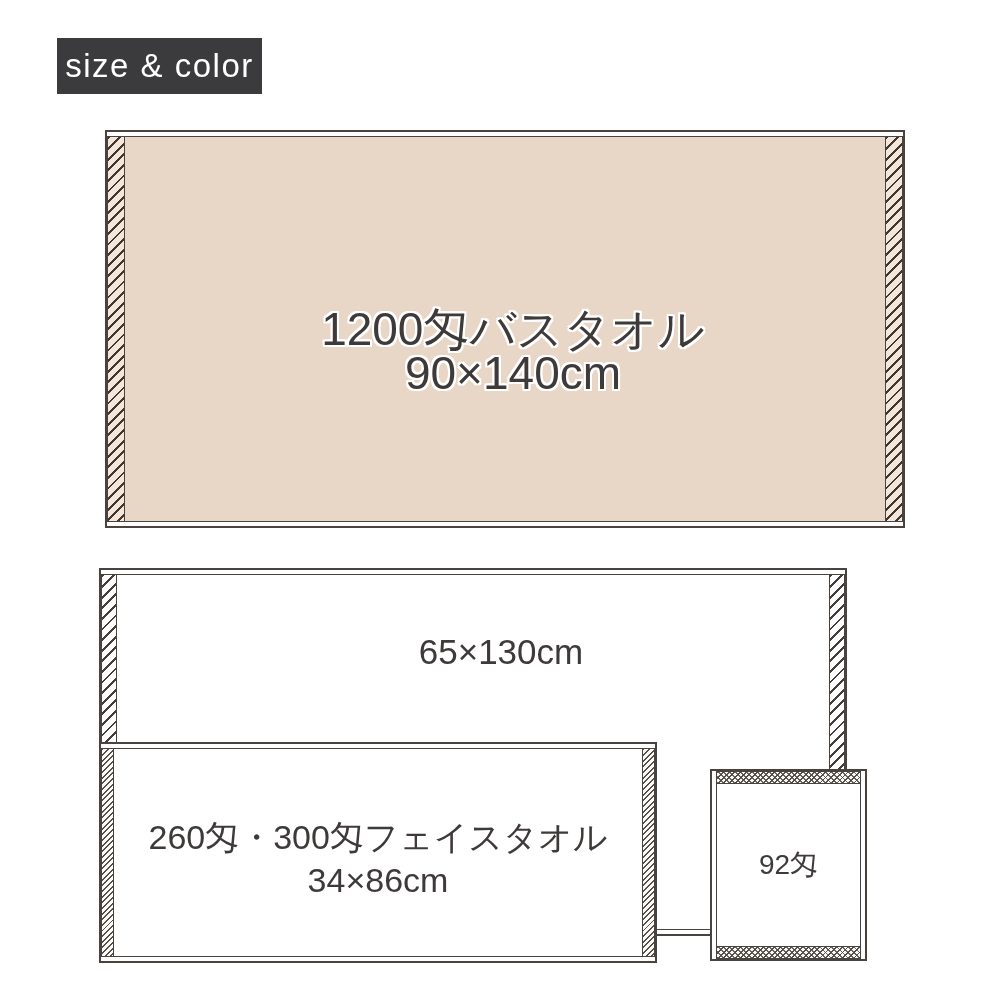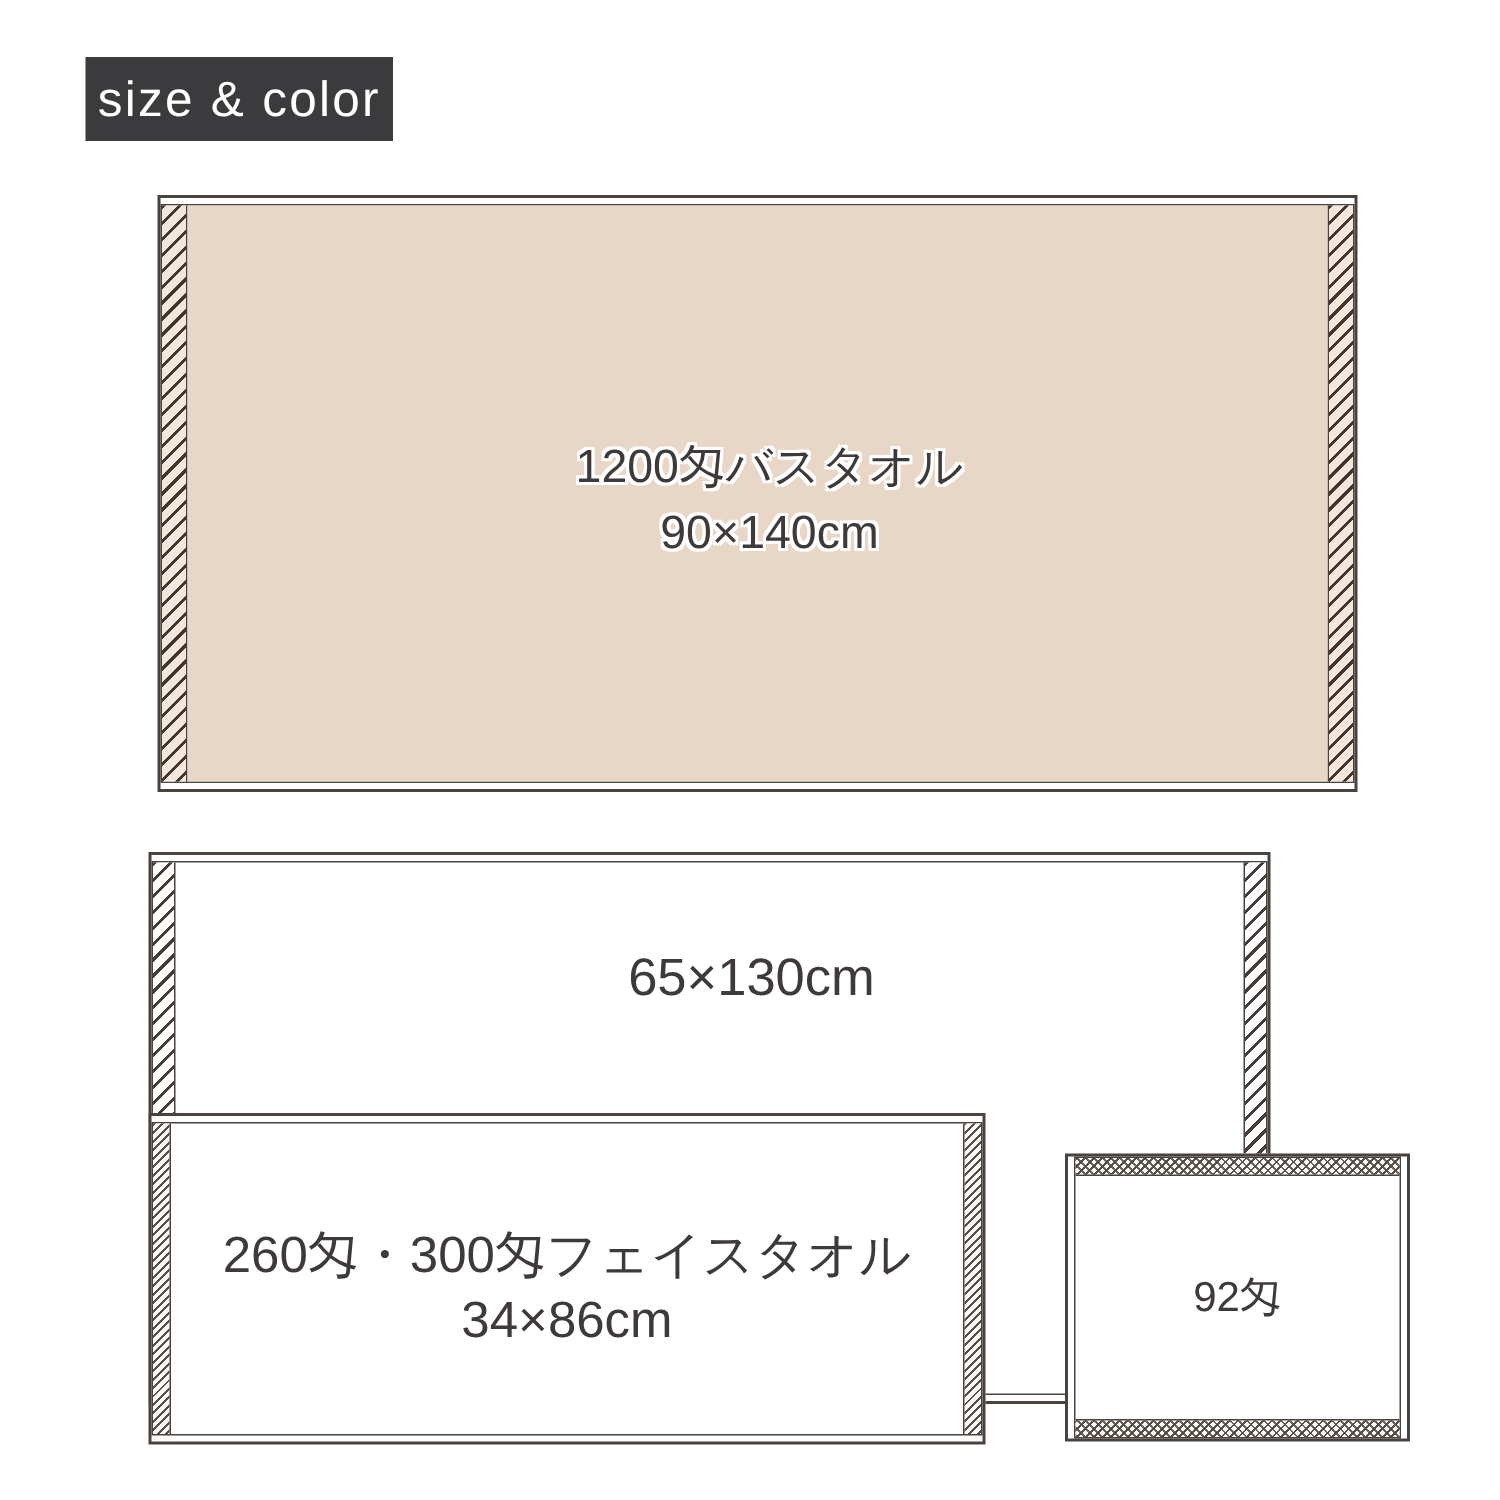--- a/index.html
+++ b/index.html
@@ -91,38 +91,38 @@
   .landscape .stripe.right { border-left: 1.5px solid #4a423e; }
   .portrait  .stripe.top    { border-bottom: 1.5px solid #4a423e; }
   .portrait  .stripe.bottom { border-top: 1.5px solid #4a423e; }
 
   
   .t1200 { left: 105px; top: 130px; width: 800px; height: 398px; z-index: 1; }
   .t1200 .fill { background: #e8d6c6; }
 
   .t800  { left: 99px;  top: 568px; width: 748px; height: 368px; z-index: 1; }
   .t260  { left: 99px;  top: 742px; width: 558px; height: 221px; z-index: 2; }
-  .thand { left: 710px; top: 769px; width: 230px; height: 192px; z-index: 2; padding-left: 38px; }
+  .thand { left: 710px; top: 769px; width: 157px; height: 192px; z-index: 2; padding-left: 38px; }
 
   
   .label {
     position: absolute;
     text-align: center;
     color: #3e3a39;
     line-height: 44px;
     white-space: nowrap;
   }
   .label .l1, .label .l2, .label .l3 { display: block; }
 
   .t1200 .label {
     left: 16px; right: 0;
     top: 50%;
     transform: translateY(-50%);
-    margin-top: 4px;
-    font-size: 31px;
+    margin-top: 22px;
+    font-size: 46px;
     text-shadow:
       -2px -2px 0 #fff,  2px -2px 0 #fff,
       -2px  2px 0 #fff,  2px  2px 0 #fff,
       -2px  0   0 #fff,  2px  0   0 #fff,
        0   -2px 0 #fff,  0    2px 0 #fff;
   }
 
   .t800 .label {
     left: 56px; right: 0;
     top: 56px;

